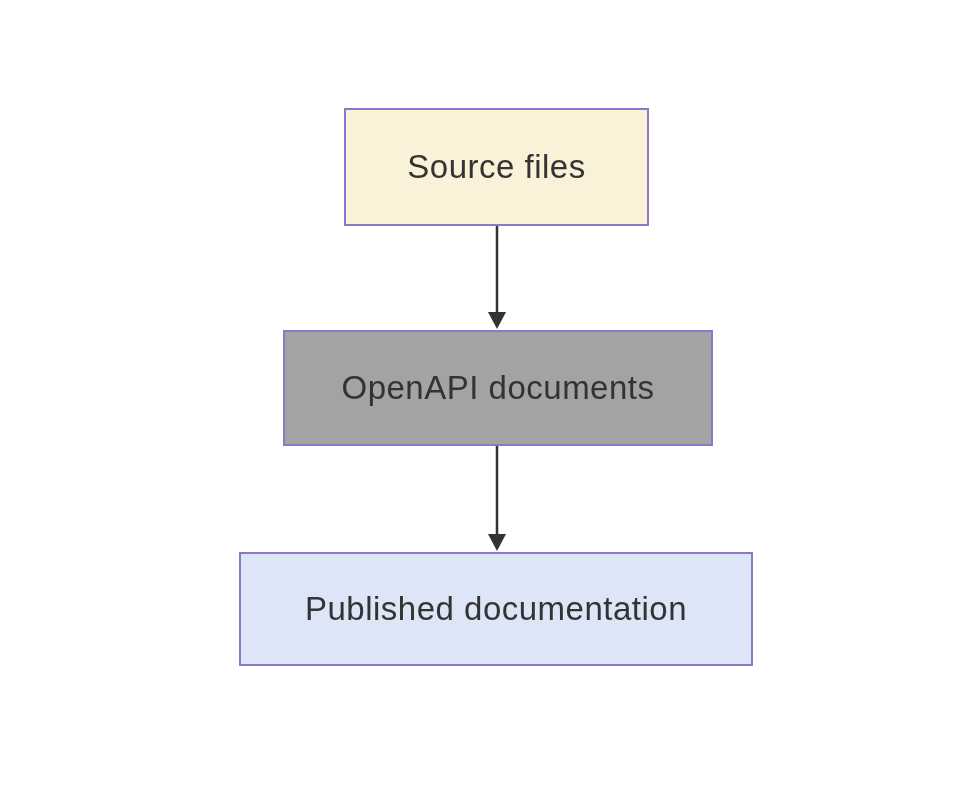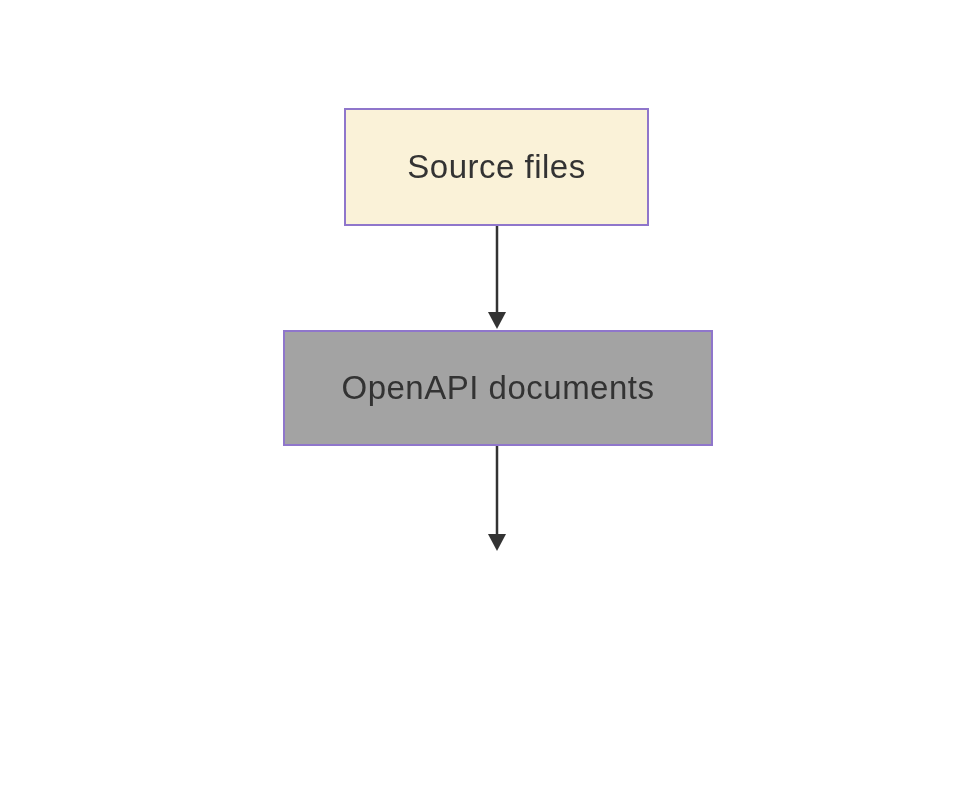--- a/index.html
+++ b/index.html
@@ -78,14 +78,17 @@
   </svg>
 
   <div class="node node-source" style="background-color: rgb(250, 242, 216); border-color: rgb(143, 118, 203);">
     <span class="node-label" style="color: rgb(51, 51, 51);">Source files</span>
   </div>
 
   <div class="node node-openapi" style="background-color: #a3a3a3; border-color: rgb(143, 118, 203);">
     <span class="node-label" style="color: rgb(51, 51, 51);">OpenAPI documents</span>
   </div>
 
+  <div class="node node-published" style="background-color: rgb(220, 230, 247); border-color: rgb(143, 118, 203);">
+    <span class="node-label" style="color: rgb(51, 51, 51);">Published documentation</span>
+  </div>
 
 </div>
 
 </body></html>

